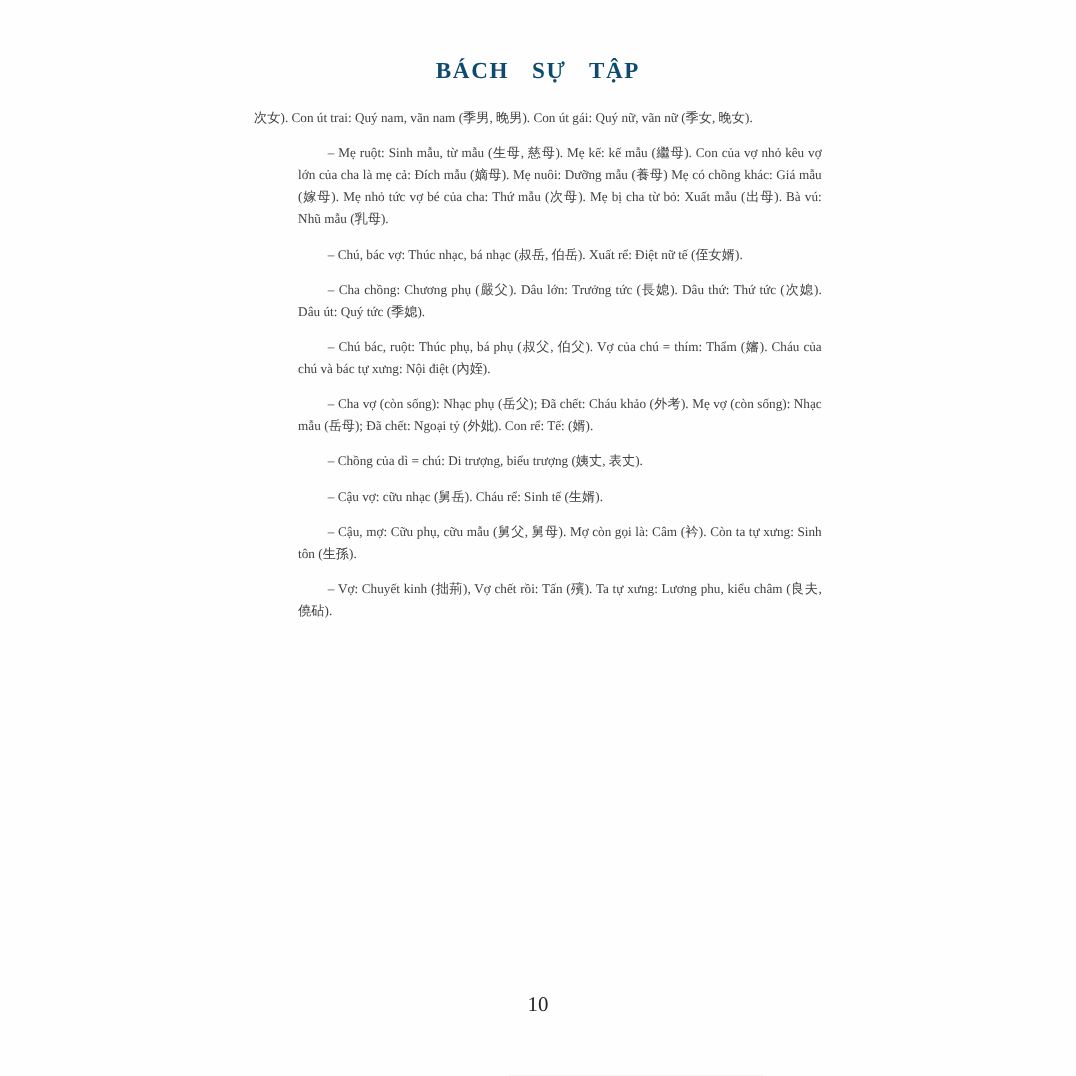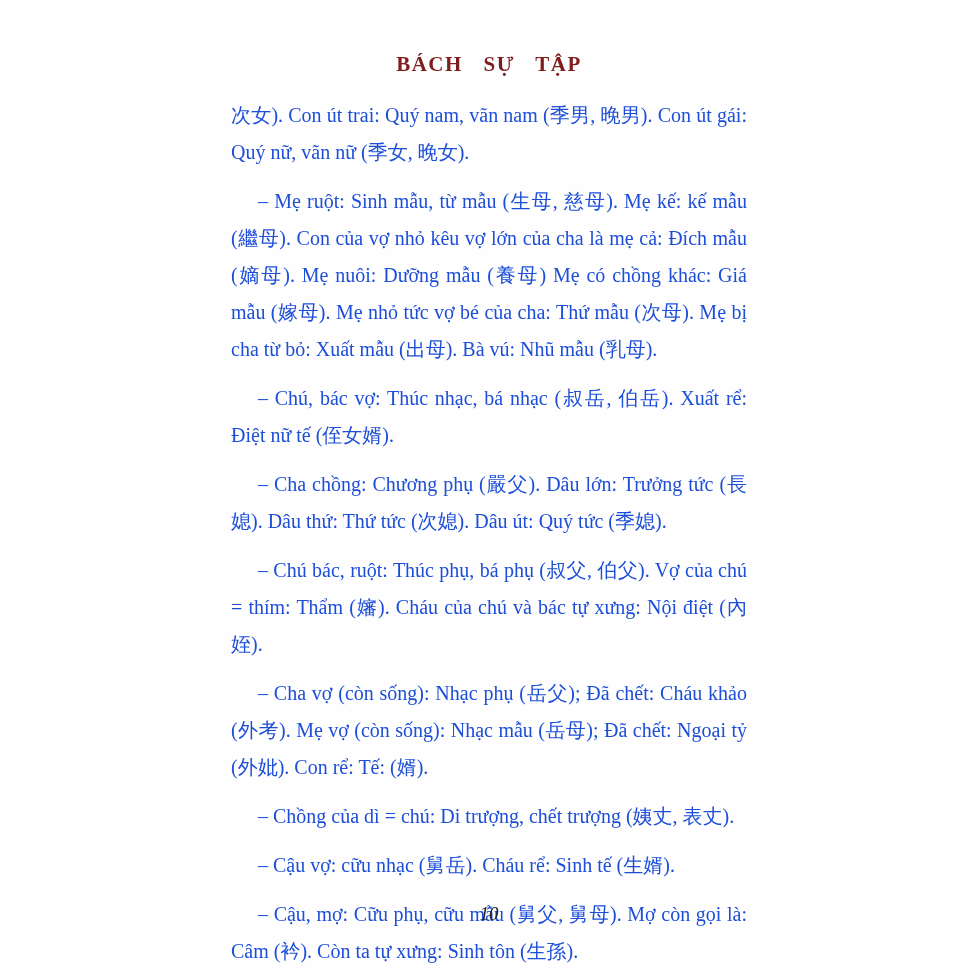--- a/index.html
+++ b/index.html
@@ -20,68 +20,68 @@
   .running-head {
     position: absolute;
     top: 52px;
     left: 0;
     width: 100%;
     text-align: center;
     font-size: 21px;
     font-weight: bold;
     letter-spacing: 1.5px;
     word-spacing: 14px;
-    color: #7f1d1d;
+    color: #0c4a6e;
   }
   .text-block {
     position: absolute;
     top: 97px;
     left: 231px;
     width: 516px;
   }
   .para {
     margin: 0 0 12px 0;
-    font-size: 20px;
-    line-height: 37px;
+    font-size: 12px;
+    line-height: 20px;
     text-align: justify;
     text-justify: inter-word;
-    color: #1d4ed8;
+    color: #404040;
   }
   .para.indent {
     text-indent: 27px;
+    margin-left: 40px;
   }
   .para.no-indent {
     text-indent: 0;
   }
   .page-number {
     position: absolute;
     top: 903px;
     left: 0;
     width: 100%;
     text-align: center;
     font-size: 19px;
     color: #222;
-    font-style: italic;
   }
 </style>
 </head>
 <body>
 
 <div class="page">
 
   <div class="running-head">BÁCH SỰ TẬP</div>
 
   <div class="text-block">
     <p class="para no-indent">次女). Con út trai: Quý nam, vãn nam (季男, 晚男). Con út gái: Quý nữ, vãn nữ (季女, 晚女).</p>
     <p class="para indent">– Mẹ ruột: Sinh mẫu, từ mẫu (生母, 慈母). Mẹ kế: kế mẫu (繼母). Con của vợ nhỏ kêu vợ lớn của cha là mẹ cả: Đích mẫu (嫡母). Mẹ nuôi: Dưỡng mẫu (養母) Mẹ có chồng khác: Giá mẫu (嫁母). Mẹ nhỏ tức vợ bé của cha: Thứ mẫu (次母). Mẹ bị cha từ bỏ: Xuất mẫu (出母). Bà vú: Nhũ mẫu (乳母).</p>
     <p class="para indent">– Chú, bác vợ: Thúc nhạc, bá nhạc (叔岳, 伯岳). Xuất rể: Điệt nữ tế (侄女婿).</p>
     <p class="para indent">– Cha chồng: Chương phụ (嚴父). Dâu lớn: Trưởng tức (長媳). Dâu thứ: Thứ tức (次媳). Dâu út: Quý tức (季媳).</p>
     <p class="para indent">– Chú bác, ruột: Thúc phụ, bá phụ (叔父, 伯父). Vợ của chú = thím: Thẩm (嬸). Cháu của chú và bác tự xưng: Nội điệt (內姪).</p>
     <p class="para indent">– Cha vợ (còn sống): Nhạc phụ (岳父); Đã chết: Cháu khảo (外考). Mẹ vợ (còn sống): Nhạc mẫu (岳母); Đã chết: Ngoại tỷ (外妣). Con rể: Tế: (婿).</p>
-    <p class="para indent">– Chồng của dì = chú: Di trượng, chết trượng (姨丈, 表丈).</p>
+    <p class="para indent">– Chồng của dì = chú: Di trượng, biểu trượng (姨丈, 表丈).</p>
     <p class="para indent">– Cậu vợ: cữu nhạc (舅岳). Cháu rể: Sinh tế (生婿).</p>
     <p class="para indent">– Cậu, mợ: Cữu phụ, cữu mẫu (舅父, 舅母). Mợ còn gọi là: Câm (衿). Còn ta tự xưng: Sinh tôn (生孫).</p>
     <p class="para indent">– Vợ: Chuyết kinh (拙荊), Vợ chết rồi: Tấn (殯). Ta tự xưng: Lương phu, kiểu châm (良夫, 僥砧).</p>
   </div>
 
   <div class="page-number">10</div>
 
 </div>
 
 </body></html>

